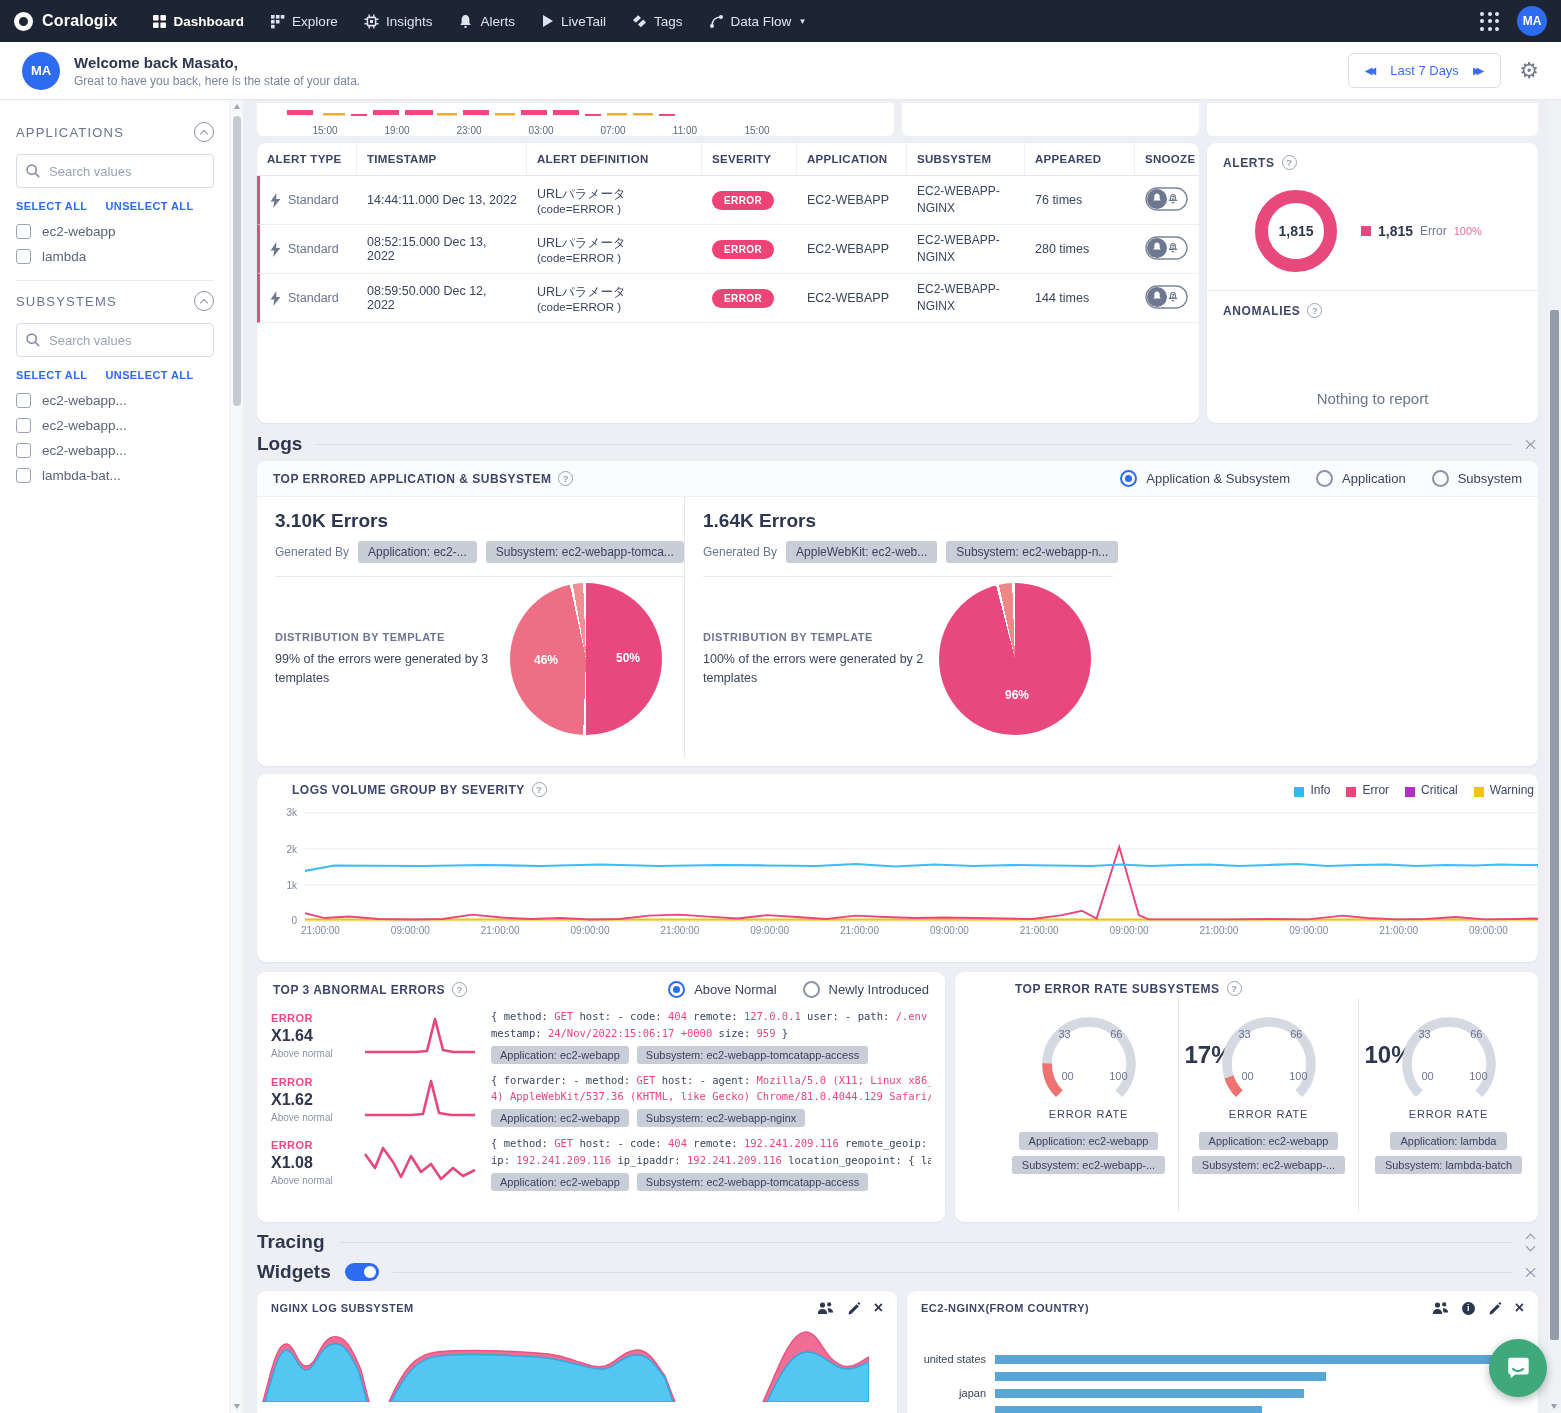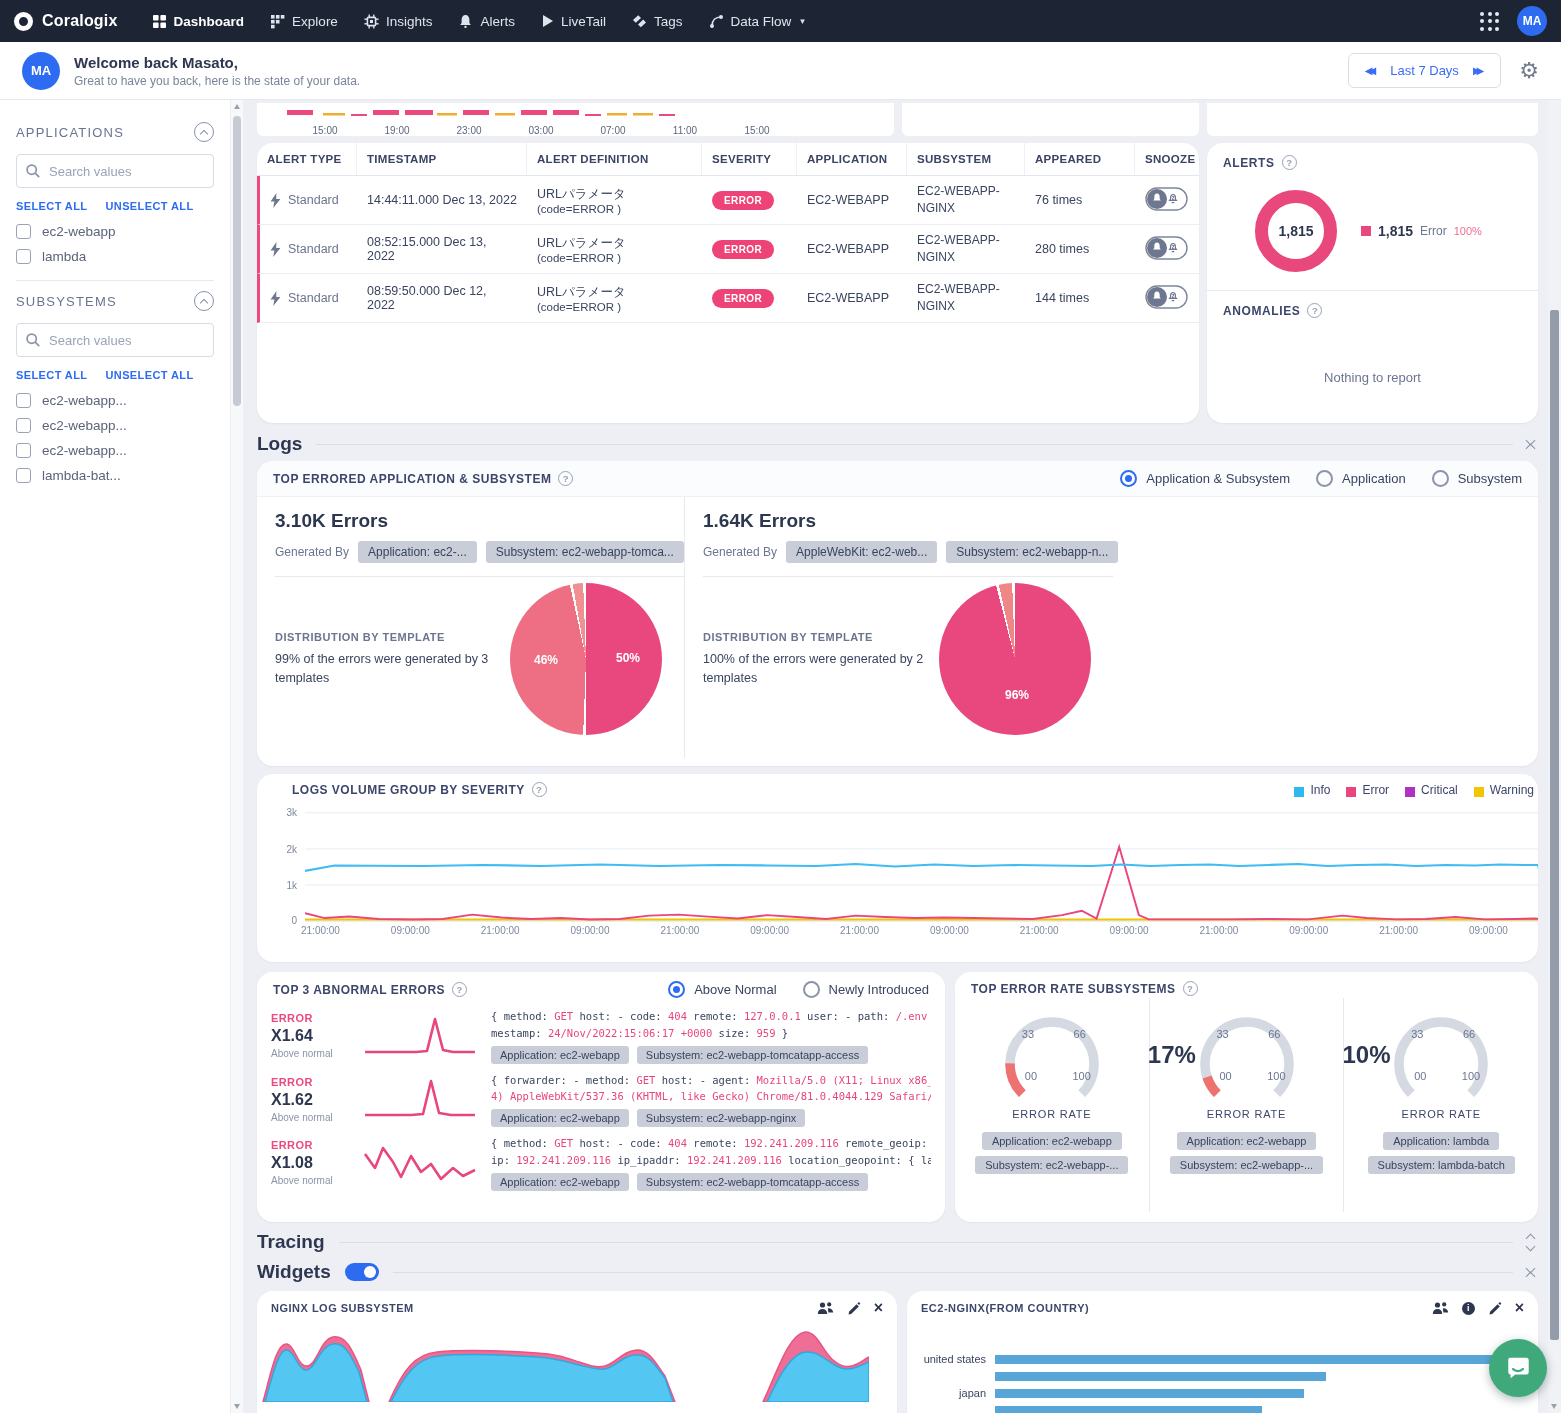--- a/index.html
+++ b/index.html
@@ -54,21 +54,21 @@
   
   .vstrip { width:13px; flex:none; position:relative; background:#f7f8fa; border-left:1px solid #ececf2; }
   .vstrip .thumb { position:absolute; left:2px; width:8px; border-radius:4px; background:#c7cad2; }
   .tri-up { position:absolute; left:3px; top:4px; width:0; height:0; border-left:3.5px solid transparent; border-right:3.5px solid transparent; border-bottom:5px solid #9aa0ad; }
   .tri-dn { position:absolute; left:3px; bottom:4px; width:0; height:0; border-left:3.5px solid transparent; border-right:3.5px solid transparent; border-top:5px solid #9aa0ad; }
   .vstrip.right { background:#f1f2f6; border-left:none; }
   .vstrip.right .thumb { background:#959ca9; border-radius:2px; width:9px; }
 
   
   .main { flex:1; padding:3px 10px 0 14px; overflow:hidden; }
-  .card { background:#fff; border-radius:16px; box-shadow:0 1px 2px rgba(40,50,80,.06); }
+  .card { background:#fff; border-radius:9px; box-shadow:0 1px 2px rgba(40,50,80,.06); }
 
   
   .stub-row { display:flex; gap:8px; height:33px; margin-bottom:7px; }
   .stub { border-radius:0 0 6px 6px; background:#fff; overflow:hidden; }
   .stub1 { width:637px; padding:2px 0 0 30px; }
   .stub2 { width:297px; }
   .stub3 { flex:1; }
   .mini-times { display:flex; padding-left:2px; margin-top:2px; }
   .mini-times span { width:72px; text-align:center; font-size:10px; color:#5c6880; }
 
@@ -93,21 +93,21 @@
   .qicon { width:15px; height:15px; border:1.5px solid #98a1b6; border-radius:50%; color:#98a1b6; font-size:9.5px; font-weight:bold; display:flex; align-items:center; justify-content:center; flex:none; cursor:pointer; }
   .donut-row { display:flex; align-items:center; gap:24px; margin:20px 0 18px 32px; }
   .donut { width:82px; height:82px; border:13px solid #e8487c; border-radius:50%; display:flex; align-items:center; justify-content:center; font-size:14px; font-weight:bold; color:#2e3750; }
   .legend-line { display:flex; align-items:center; gap:7px; }
   .sq { width:10px; height:10px; flex:none; }
   .legend-count { font-size:14px; font-weight:bold; color:#2e3750; }
   .legend-name { font-size:12px; color:#6b7590; }
   .legend-pct { font-size:11px; color:#ef6d92; }
   .panel-div { border-top:1px solid #e7e9f0; margin:0 -16px; }
   .anoms { padding-top:12px; }
-  .empty-msg { text-align:center; font-size:13px; color:#6b7590; margin-top:52px; }
+  .empty-msg { text-align:center; font-size:15px; color:#6b7590; margin-top:72px; }
 
   
   .sect { display:flex; align-items:center; gap:14px; margin:0 2px 6px 0; }
   .sect-title { font-size:19px; font-weight:bold; color:#2e3750; }
   .sect-line { flex:1; border-top:1.5px solid #d9dde8; }
   .chev-stack { display:flex; flex-direction:column; gap:1px; cursor:pointer; padding-right:2px; }
   .chev { width:7px; height:7px; border-right:1.7px solid #8b93a8; border-bottom:1.7px solid #8b93a8; }
   .chev.up { transform:rotate(-135deg); }
   .chev.dn { transform:rotate(45deg); }
 
@@ -157,21 +157,21 @@
   .ab-badge { color:#ec4a7d; font-size:11px; font-weight:bold; letter-spacing:.4px; }
   .ab-mult { font-size:16px; font-weight:bold; color:#2e3750; margin-top:3px; }
   .ab-note { font-size:10px; color:#8b94a9; margin-top:3px; }
   .ab-spark { flex:none; }
   .ab-log { flex:1; min-width:0; }
   .logline { font-family:"DejaVu Sans Mono", monospace; font-size:10.5px; line-height:1.6; white-space:nowrap; overflow:hidden; }
   .seg-k { color:#39455e; } .seg-v { color:#e8467c; }
   .chips-row { display:flex; gap:8px; margin-top:4px; }
   .chips-row .chip { font-size:11px; padding:3px 9px; }
 
-  .er-card { flex:1; overflow:hidden; }
+  .er-card { flex:1; overflow:hidden;padding-left:44px; }
   .er-body { display:flex; height:214px; }
   .er-col { flex:1; display:flex; flex-direction:column; align-items:center; padding-top:10px; }
   .er-col + .er-col { border-left:1px solid #e7e9f0; }
   .gauge-wrap { position:relative; width:120px; height:100px; }
   .g-lab { position:absolute; font-size:11px; color:#6b7590; }
   .g-33 { left:30px; top:20px; } .g-66 { right:26px; top:20px; }
   .g-00 { left:33px; top:62px; } .g-100 { right:21px; top:62px; }
   .g-pct { position:absolute; width:100%; text-align:center; top:33px; font-size:24px; font-weight:bold; color:#2e3750; }
   .er-caption { font-size:11px; color:#3c466b; letter-spacing:.8px; margin-top:0px; }
   .er-chips { display:flex; flex-direction:column; gap:6px; align-items:center; margin-top:12px; }

